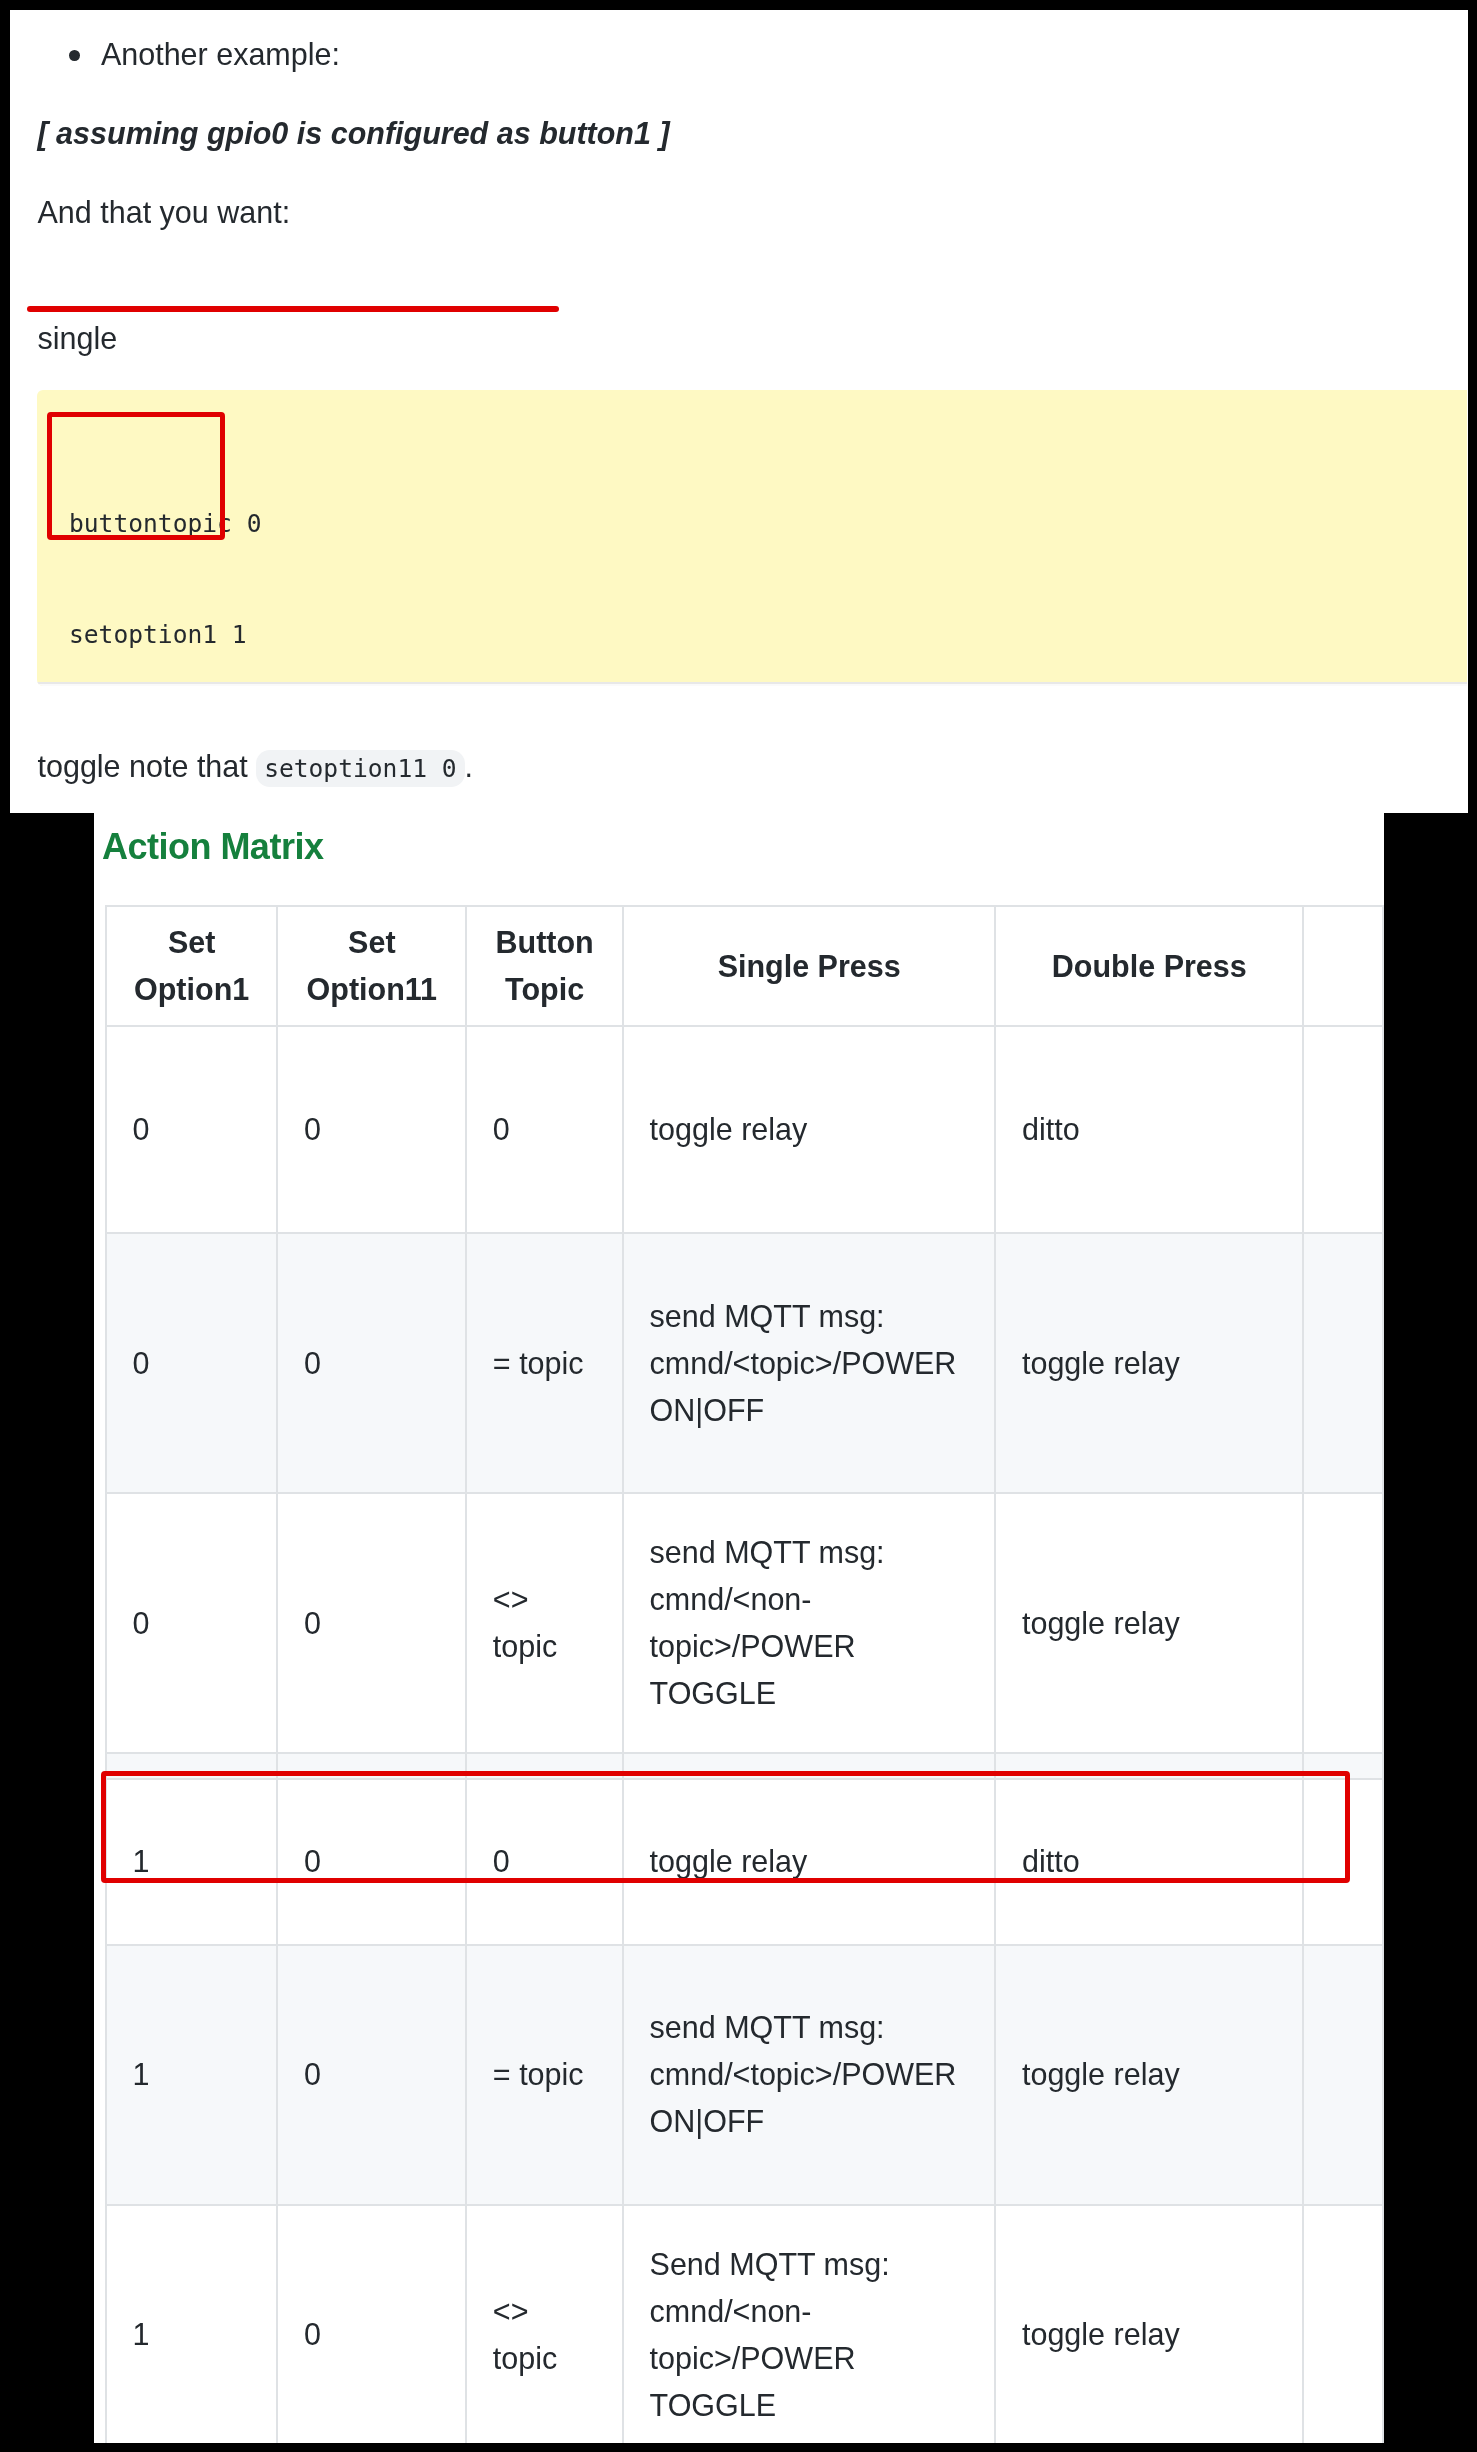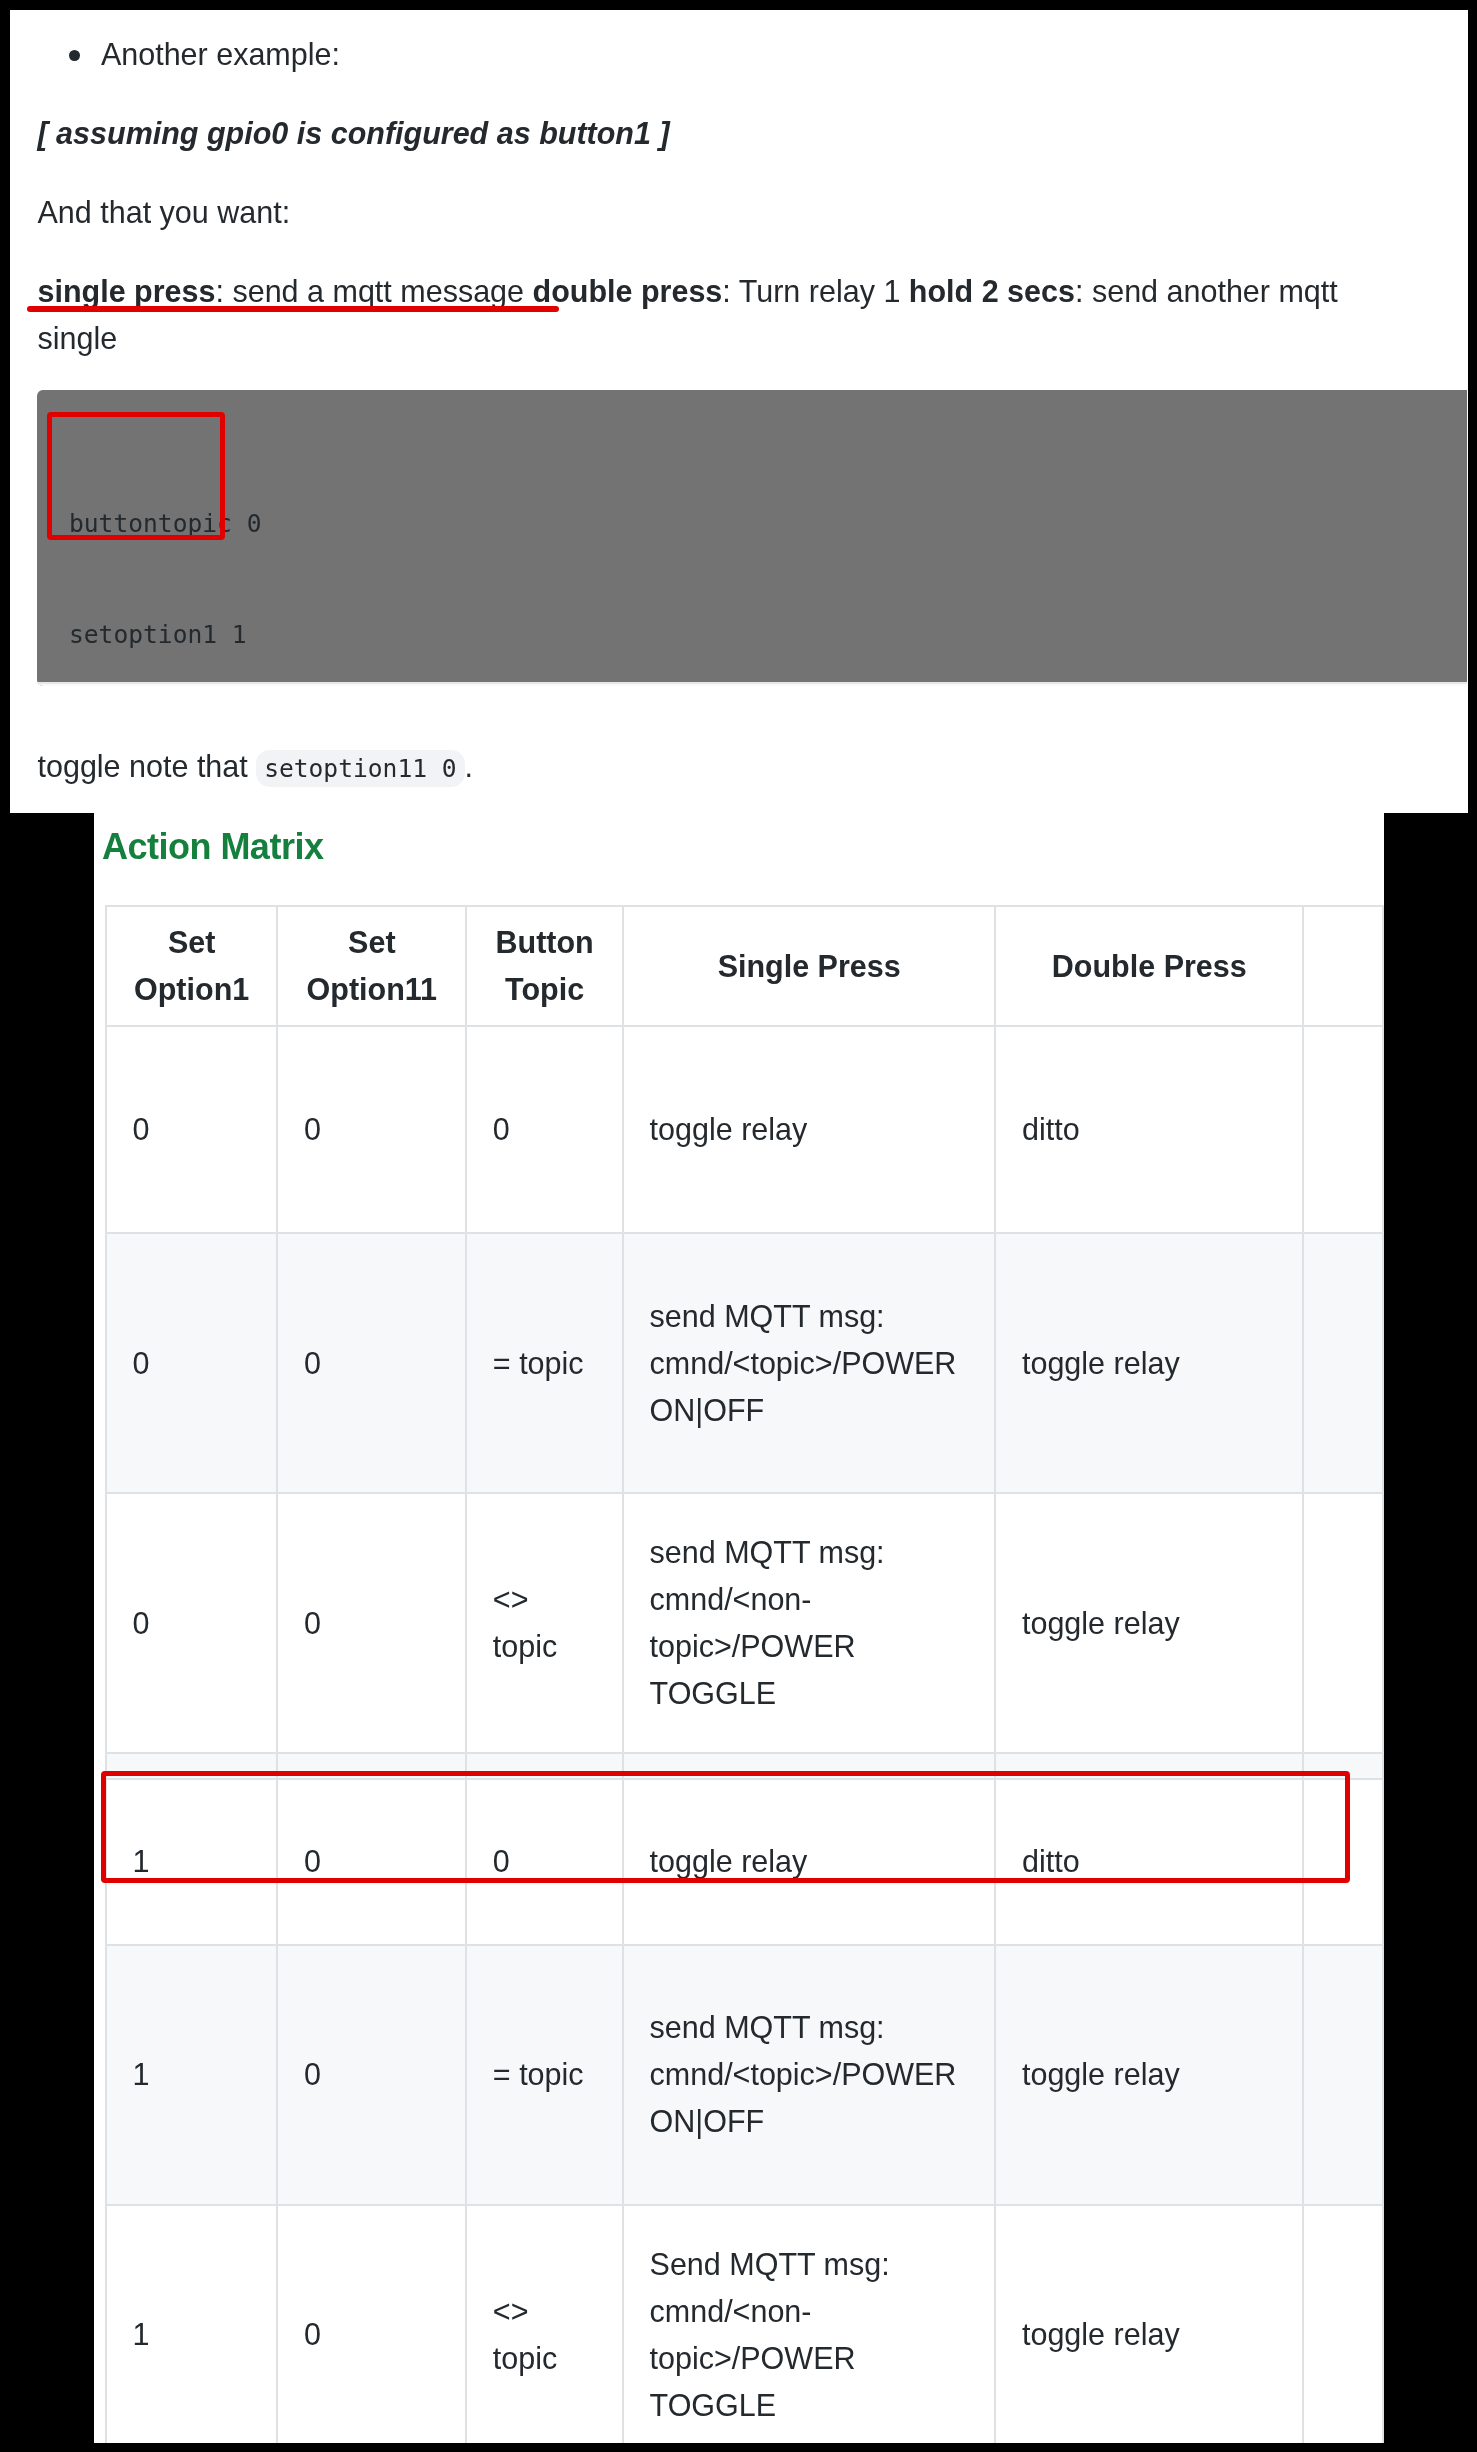--- a/index.html
+++ b/index.html
@@ -11,21 +11,21 @@
   #top-panel { left: 9.9px; top: 9.9px; width: 1458px; height: 803px; }
   #bottom-panel { left: 94px; top: 812px; width: 1290px; height: 1631px; }
 
   .txt { position: absolute; font-size: 30.5px; line-height: 39px; white-space: nowrap; }
   .bullet-dot { position: absolute; left: 59px; top: 40px; width: 10.8px; height: 10.8px; border-radius: 50%; background: #24292e; }
   .italic-bold { font-style: italic; font-weight: bold; }
   b { font-weight: bold; }
 
   .code-block {
     position: absolute; left: 27.6px; top: 380px; width: 1430px; height: 296px;
-    background: #737373; border-radius: 5.9px 0 0 5.9px; overflow: hidden;
+    background: #fef9c3; border-radius: 5.9px 0 0 5.9px; overflow: hidden;
   }
   .code-lines {
     position: absolute; left: 31.5px; top: 41px;
     font-family: "DejaVu Sans Mono", "Liberation Mono", monospace; font-size: 24.6px; line-height: 37px;
     white-space: pre; color: #24292e;
   }
   .scroll-track {
     position: absolute; left: 0; top: 292px; width: 1430px; height: 29.6px;
     background: #fafafa; border-top: 2px solid #e8e8e8; border-bottom: 2px solid #e8e8e8;
   }
@@ -54,23 +54,20 @@
 <body>
 
 <div id="top-panel" class="panel">
   <div class="bullet-dot"></div>
   <div class="txt" style="left:91px; top:25.6px;">Another example:</div>
 
   <div class="txt italic-bold" style="left:27.6px; top:104px;">[ assuming gpio0 is configured as button1 ]</div>
 
   <div class="txt" style="left:27.6px; top:183px;">And that you want:</div>
 
-  <div class="txt" style="left:27.6px; top:262px;">
-    <b>single press</b><span>: send a mqtt message </span><b>double press</b><span>: Turn relay 1 </span><b>hold 2 secs</b><span>: send another mqtt</span>
-  </div>
   <div class="txt" style="left:27.6px; top:309px;">single</div>
 
   <div class="red-underline" style="left: 16.7px; top: 296px; width: 532px; height: 5.9px; background: rgb(224, 0, 0);"></div>
 
   <div class="code-block">
     <div class="code-lines">
       <div>buttontopic 0</div>
       <div>setoption1 1</div>
       
       

